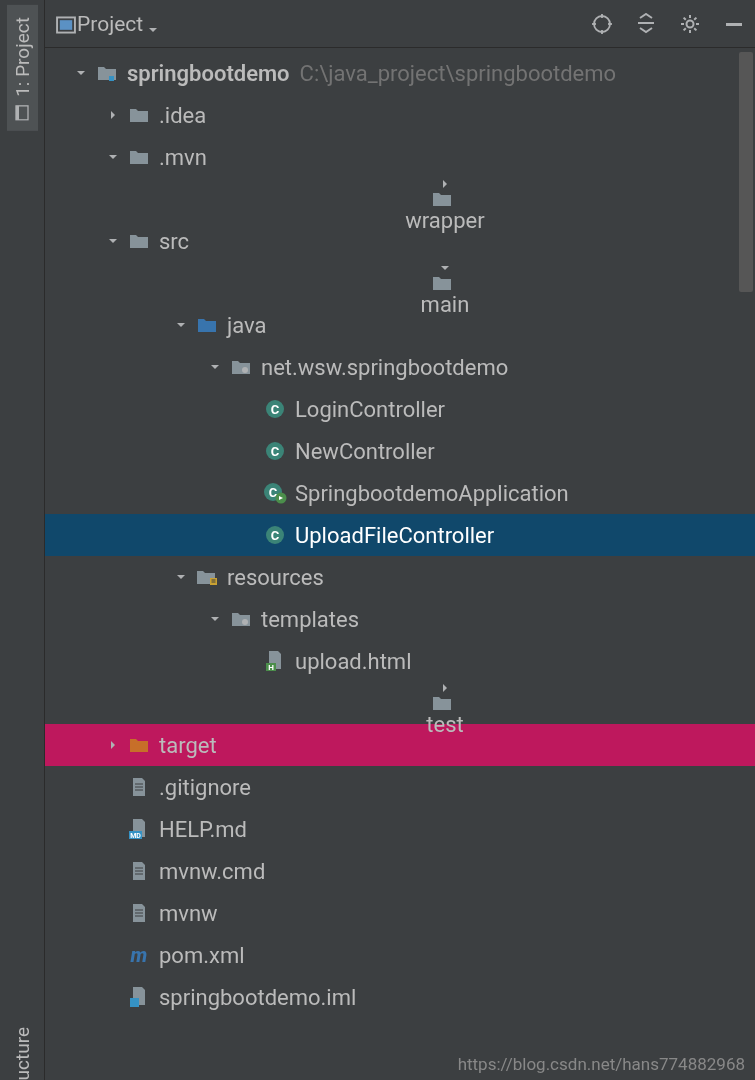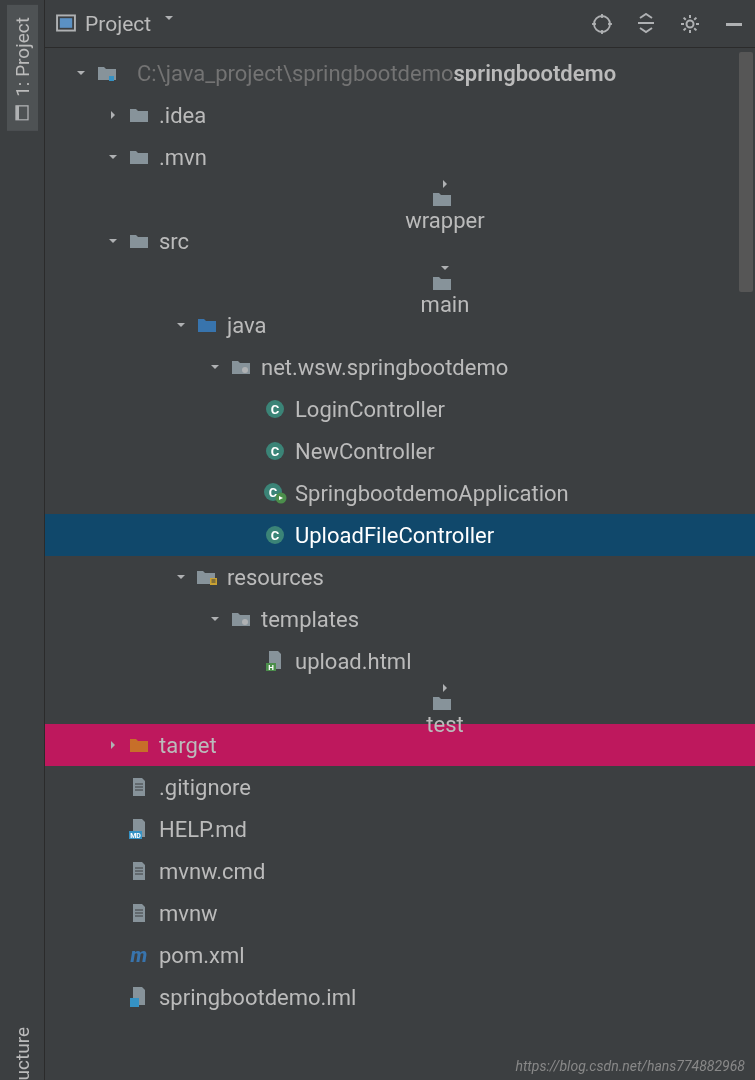--- a/index.html
+++ b/index.html
@@ -56,22 +56,21 @@
     .toolbar {
       height: 48px;
       display: flex;
       align-items: center;
       padding: 0 10px;
       border-bottom: 1px solid #2b2b2b;
       gap: 8px;
     }
     .toolbar-left {
       display: flex;
-      align-items: flex-start;
-      gap: 8px;
+      align-items: flex-end;
     }
     .toolbar-title {
       color: #bbbbbb;
       font-size: 21px;
     }
     .toolbar-dropdown {
       color: #bbbbbb;
       font-size: 14px;
       margin-left: 4px;
     }
@@ -135,22 +134,21 @@
       width: 14px;
       height: 240px;
       background: #565656;
       border-radius: 2px;
     }
     .watermark {
       position: absolute;
       bottom: 6px;
       right: 10px;
       color: #888;
-      font-size: 14px;
-      font-style: italic;
+      font-size: 17px;
     }
     svg { display: block; }
   </style>
 </head>
 <body>
 
 <div class="container">
   <div class="sidebar-tab">
     <div class="tab-vertical">
       <span class="tab-icon">
@@ -229,22 +227,22 @@
             <svg width="12" height="12" viewBox="0 0 12 12">
               <path d="M2 4 L6 8 L10 4 Z" fill="#afb1b3"></path>
             </svg>
           </span>
         <span class="tree-icon">
             <svg width="20" height="18" viewBox="0 0 20 18">
               <path d="M1 3 L7 3 L9 5 L19 5 L19 16 L1 16 Z" fill="#87939a"></path>
               <rect x="12" y="12" width="5" height="5" fill="#3592c4"></rect>
             </svg>
           </span>
+        <span class="tree-label tree-label-bold">springbootdemo</span>
         <span class="tree-label tree-label-path">C:\java_project\springbootdemo</span>
-        <span class="tree-label tree-label-bold">springbootdemo</span>
       </div>
 
       <div class="tree-row i1">
         <span class="tree-arrow">
             <svg width="12" height="12" viewBox="0 0 12 12">
               <path d="M4 2 L8 6 L4 10 Z" fill="#afb1b3"></path>
             </svg>
           </span>
         <span class="tree-icon">
             <svg width="20" height="18" viewBox="0 0 20 18">

